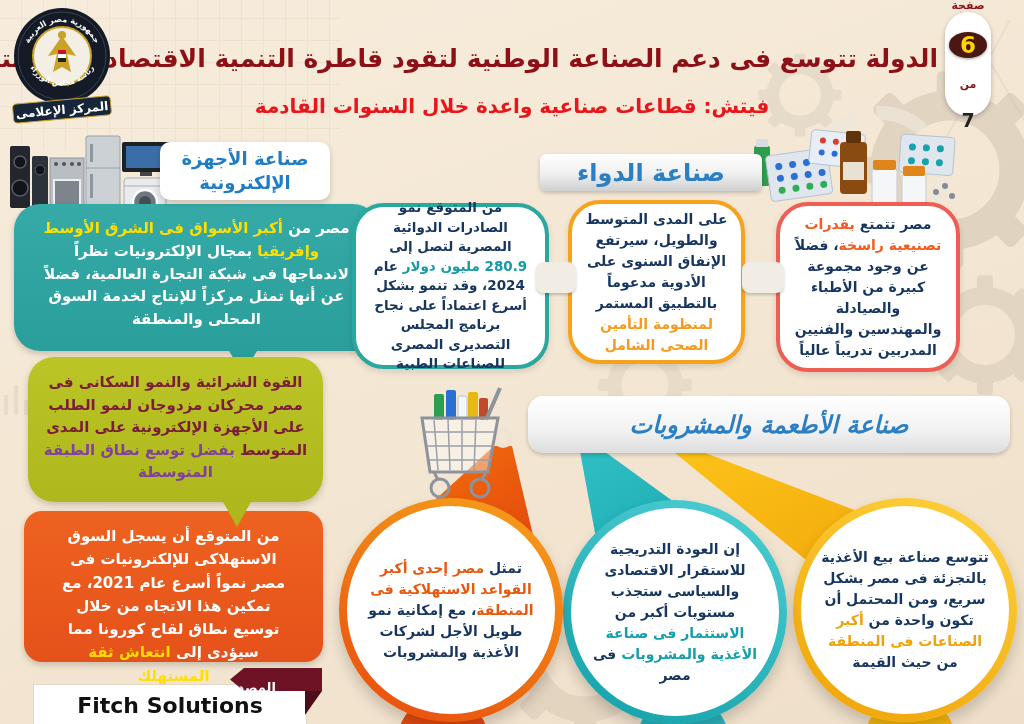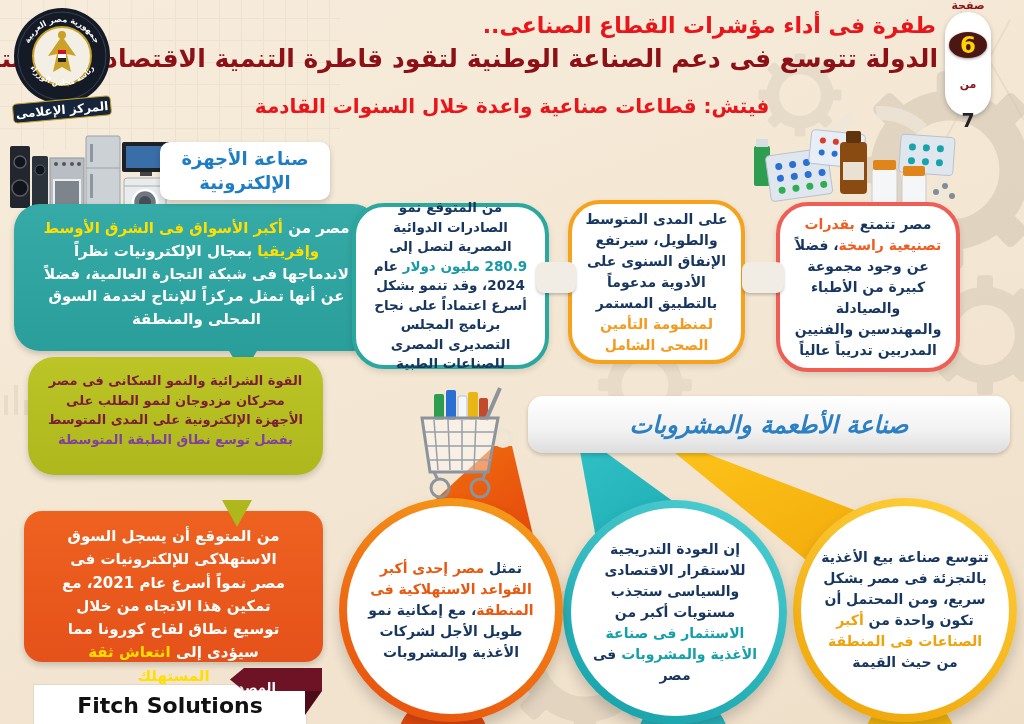--- a/index.html
+++ b/index.html
@@ -32,22 +32,22 @@
   
   .elec-head{left:160px;top:142px;width:170px;min-height:58px;background:#fff;border-radius:10px;
     box-shadow:0 3px 6px rgba(0,0,0,.18);display:flex;align-items:center;justify-content:center;
     color:#1e7dc4;font-size:18px;font-weight:bold;text-align:center;line-height:1.35;z-index:3;padding:4px 6px;box-sizing:border-box;}
   .bubble{box-sizing:border-box;z-index:2;color:#fff;font-weight:bold;text-align:center;}
   .bubble .hl-y{color:#ffdf00;}
   .b-teal{left:14px;top:204px;width:365px;height:147px;background:linear-gradient(180deg,#35aaa6,#2a9e9b);
     border-radius:26px;padding:13px 24px;font-size:15px;line-height:1.52;box-shadow:0 3px 6px rgba(0,0,0,.18);}
   .tail{width:0;height:0;border-left:15px solid transparent;border-right:15px solid transparent;z-index:2;}
   .tail-teal{left:228px;top:349px;border-top:26px solid #2a9e9b;}
-  .b-green{left:28px;top:357px;width:295px;height:118px;background:linear-gradient(180deg,#bcc526,#aeb71c);
-    border-radius:26px;padding:14px 12px;font-size:13px;line-height:1.5;color:#7b1d38;box-shadow:0 3px 6px rgba(0,0,0,.18);z-index:3;text-align:center;}
+  .b-green{left:28px;top:357px;width:295px;height:145px;background:linear-gradient(180deg,#bcc526,#aeb71c);
+    border-radius:26px;padding:14px 12px;font-size:15px;line-height:1.5;color:#7b1d38;box-shadow:0 3px 6px rgba(0,0,0,.18);z-index:3;text-align:center;}
   .b-green .hl-p{color:#8040a0;}
   .tail-green{left:222px;top:500px;border-top:27px solid #aeb71c;z-index:3;}
   .b-orange{left:24px;top:511px;width:299px;height:151px;background:linear-gradient(180deg,#ee6220,#e5511a);
     border-radius:18px;padding:14px 27px;font-size:15px;line-height:1.55;box-shadow:0 3px 6px rgba(0,0,0,.18);}
   
   .source-box{left:33px;top:684px;width:272px;height:40px;background:#fff;border:1px solid #e3d7c6;
     display:flex;align-items:center;justify-content:center;color:#111;font-size:22px;font-weight:bold;z-index:3;}
   .source-ribbon{left:230px;top:668px;width:92px;height:23px;background:#6e1226;color:#fff;font-size:13px;
     font-weight:bold;display:flex;align-items:center;justify-content:flex-end;padding:16px 10px 0 0;box-sizing:border-box;
     clip-path:polygon(0 50%,14px 0,100% 0,100% 100%,14px 100%);z-index:5;}
@@ -185,21 +185,20 @@
     </g>
   </svg>
 
   <div class="abs page-pill">
     <span class="lbl">صفحة</span>
     <span class="num-circle">6</span>
     <span class="lbl">من</span>
     <span class="total">7</span>
   </div>
 
-  <div class="abs kicker rtl">طفرة فى أداء مؤشرات القطاع الصناعى..</div>
   <div class="abs main-title rtl">الدولة تتوسع فى دعم الصناعة الوطنية لتقود قاطرة التنمية الاقتصادية المستدامة</div>
   <div class="abs subtitle rtl">فيتش: قطاعات صناعية واعدة خلال السنوات القادمة</div>
 
   <svg class="abs" style="left:6px;top:128px;z-index:2" width="170" height="92" viewBox="0 0 170 92">
     <rect x="4" y="18" width="20" height="62" rx="2" fill="#23272d"></rect>
     <circle cx="14" cy="34" r="6" fill="#11141a" stroke="#565d66" stroke-width="1.5"></circle>
     <circle cx="14" cy="60" r="8" fill="#11141a" stroke="#565d66" stroke-width="1.5"></circle>
     <rect x="26" y="28" width="16" height="52" rx="2" fill="#2c323a"></rect>
     <circle cx="34" cy="42" r="5" fill="#11141a" stroke="#565d66"></circle>
     <rect x="44" y="30" width="34" height="58" fill="#b9bec4" stroke="#8e969e"></rect>
@@ -234,20 +233,21 @@
   <div class="abs tail tail-green"></div>
 
   <div class="abs bubble b-orange rtl">
     <span>من المتوقع أن يسجل السوق الاستهلاكى للإلكترونيات فى مصر نمواً أسرع عام 2021، مع تمكين هذا الاتجاه من خلال توسيع نطاق لقاح كورونا مما سيؤدى إلى </span><span class="hl-y">انتعاش ثقة المستهلك</span>
   </div>
 
   <div class="abs source-ribbon rtl">المصدر</div>
   <div class="abs source-fold"></div>
   <div class="abs source-box">Fitch Solutions</div>
 
+  <div class="abs pharma-bar rtl">صناعة الدواء</div>
 
   <svg class="abs" style="left:752px;top:126px;z-index:2" width="215" height="92" viewBox="0 0 215 92">
     <rect x="2" y="20" width="16" height="40" rx="2" fill="#2d9e4f"></rect>
     <rect x="4" y="13" width="12" height="8" fill="#d8dde2"></rect>
     <rect x="20" y="34" width="12" height="26" rx="2" fill="#e07b16"></rect>
     <rect x="22" y="28" width="8" height="7" fill="#f3f5f7"></rect>
     <g transform="rotate(-8 45 48)">
       <rect x="16" y="26" width="62" height="46" rx="4" fill="#dfe6ee" stroke="#b7c2cf"></rect>
       <g fill="#2a6fd4">
         <circle cx="28" cy="38" r="3.5"></circle>

